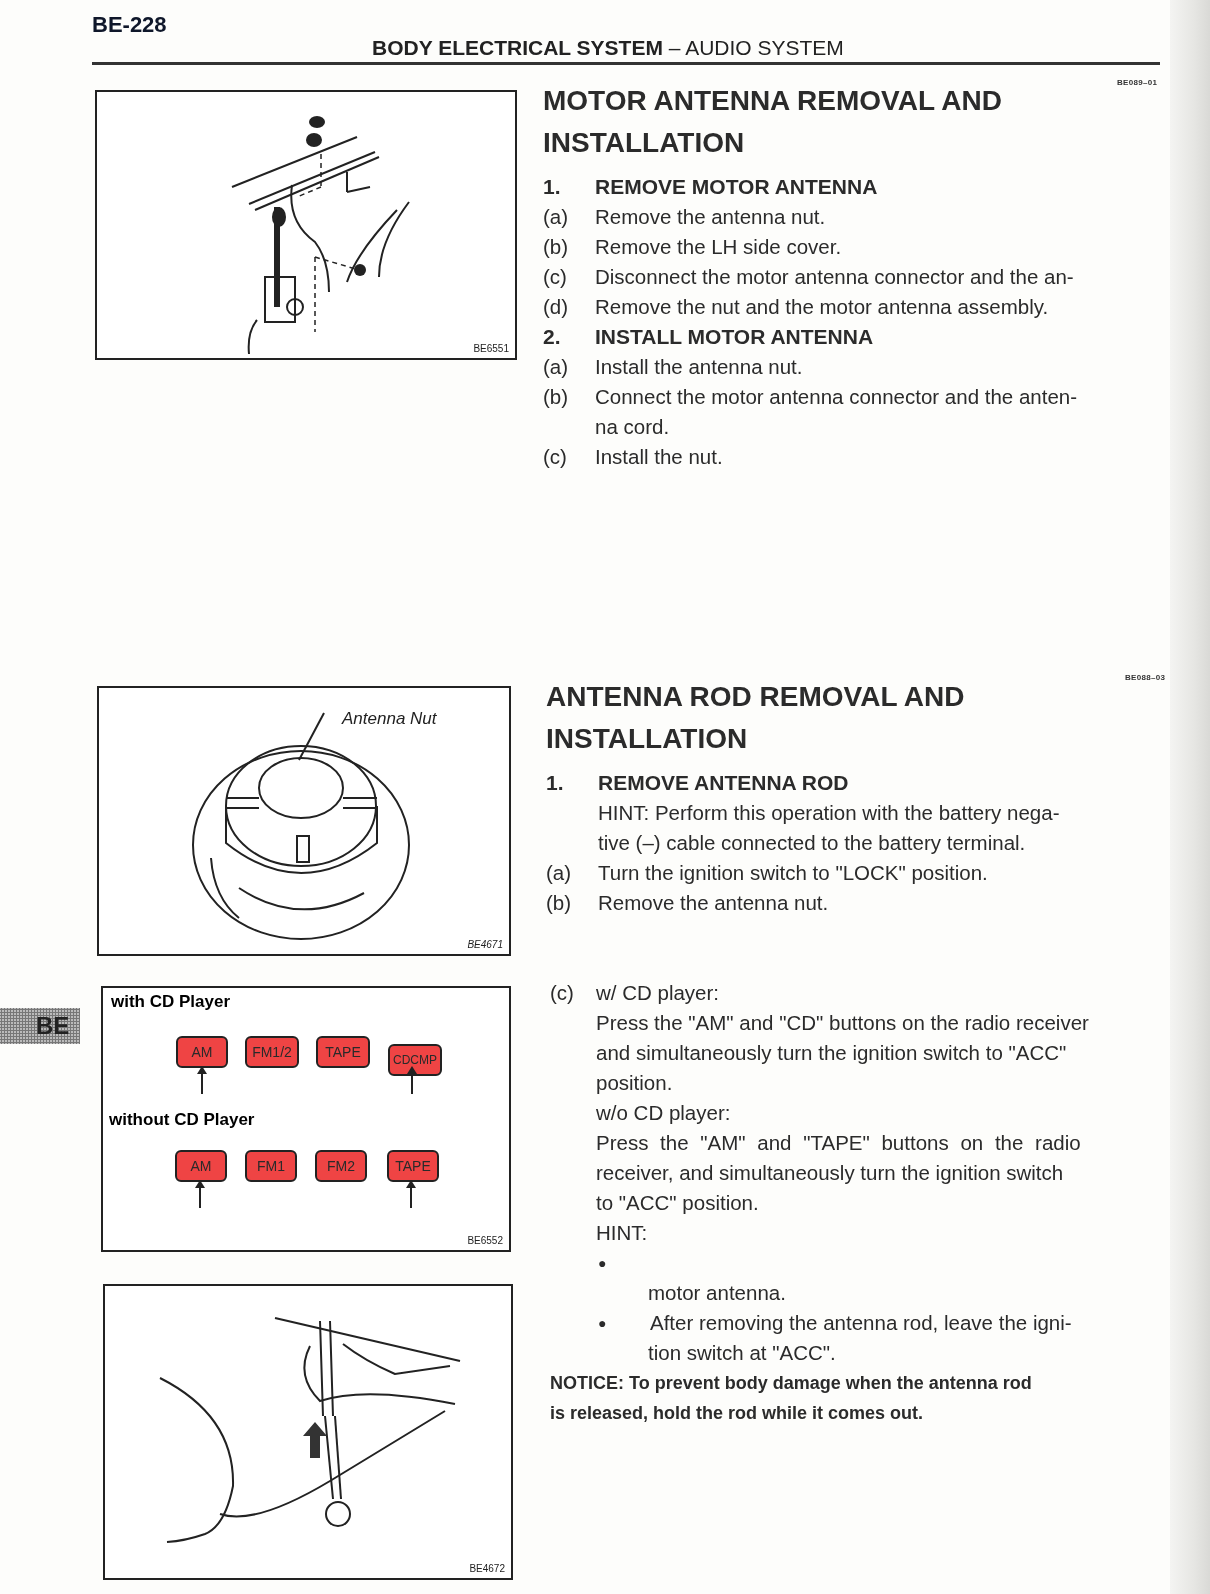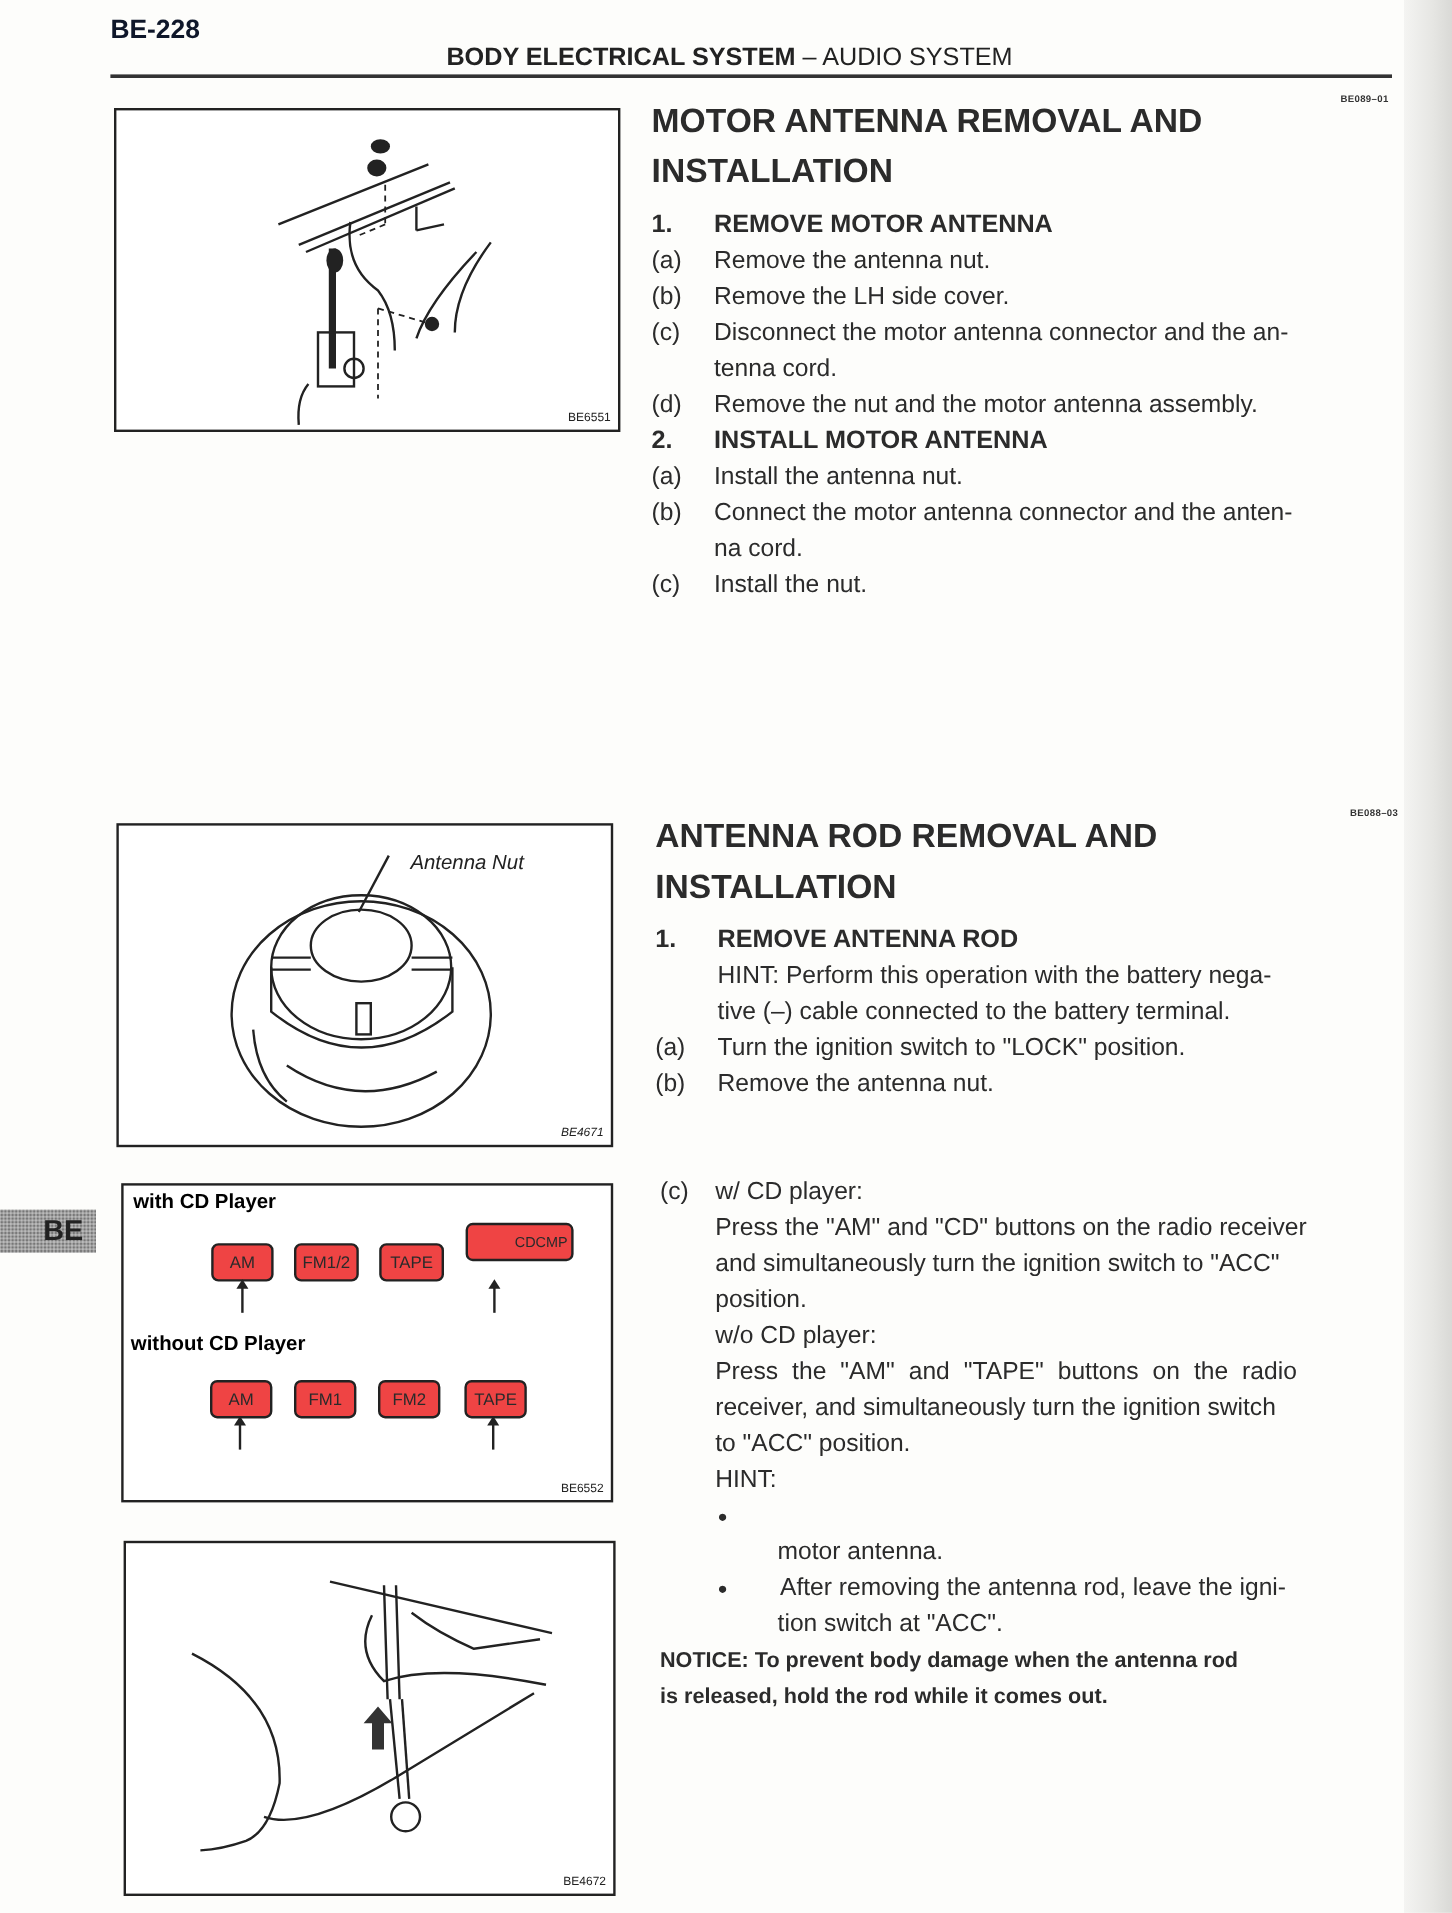--- a/index.html
+++ b/index.html
@@ -93,21 +93,20 @@
         <span>Remove the antenna nut.</span>
       </div>
     <div class="row">
         <span class="lab">(b)</span>
         <span>Remove the LH side cover.</span>
       </div>
     <div class="row">
         <span class="lab">(c)</span>
         <span>Disconnect the motor antenna connector and the an-</span>
       </div>
-    <div class="indent">tenna cord.</div>
     <div class="row">
         <span class="lab">(d)</span>
         <span>Remove the nut and the motor antenna assembly.</span>
       </div>
     <div class="row step">
         <span class="lab">2.</span>
         <span>INSTALL MOTOR ANTENNA</span>
       </div>
     <div class="row">
         <span class="lab">(a)</span>
@@ -146,21 +145,21 @@
   </svg>
   <div class="abs" style="left:243px;top:21px;font-size:17px;color:#222;">Antenna Nut</div>
   <div class="figid">BE4671</div>
 </div>
 
 <div class="abs fig" style="left:101px;top:986px;width:406px;height:262px;">
   <div class="fig-lbl" style="left:8px;top:4px;">with CD Player</div>
   <div class="btn" style="left:73px;top:48px;width:48px;">AM</div>
   <div class="btn" style="left:142px;top:48px;width:50px;">FM1/2</div>
   <div class="btn" style="left:213px;top:48px;width:50px;">TAPE</div>
-  <div class="btn" style="left:285px;top:31px;width:50px;font-size:12px;padding-left:36px;">CDCMP</div>
+  <div class="btn" style="left:285px;top:56px;width:50px;font-size:12px;">CDCMP</div>
   <div class="arrow" style="left:98px;top:82px;"></div>
   <div class="arrow" style="left:308px;top:82px;"></div>
   <div class="fig-lbl" style="left:6px;top:122px;">without CD Player</div>
   <div class="btn" style="left:72px;top:162px;width:48px;">AM</div>
   <div class="btn" style="left:142px;top:162px;width:48px;">FM1</div>
   <div class="btn" style="left:212px;top:162px;width:48px;">FM2</div>
   <div class="btn" style="left:284px;top:162px;width:48px;">TAPE</div>
   <div class="arrow" style="left:96px;top:196px;"></div>
   <div class="arrow" style="left:307px;top:196px;"></div>
   <div class="figid">BE6552</div>

